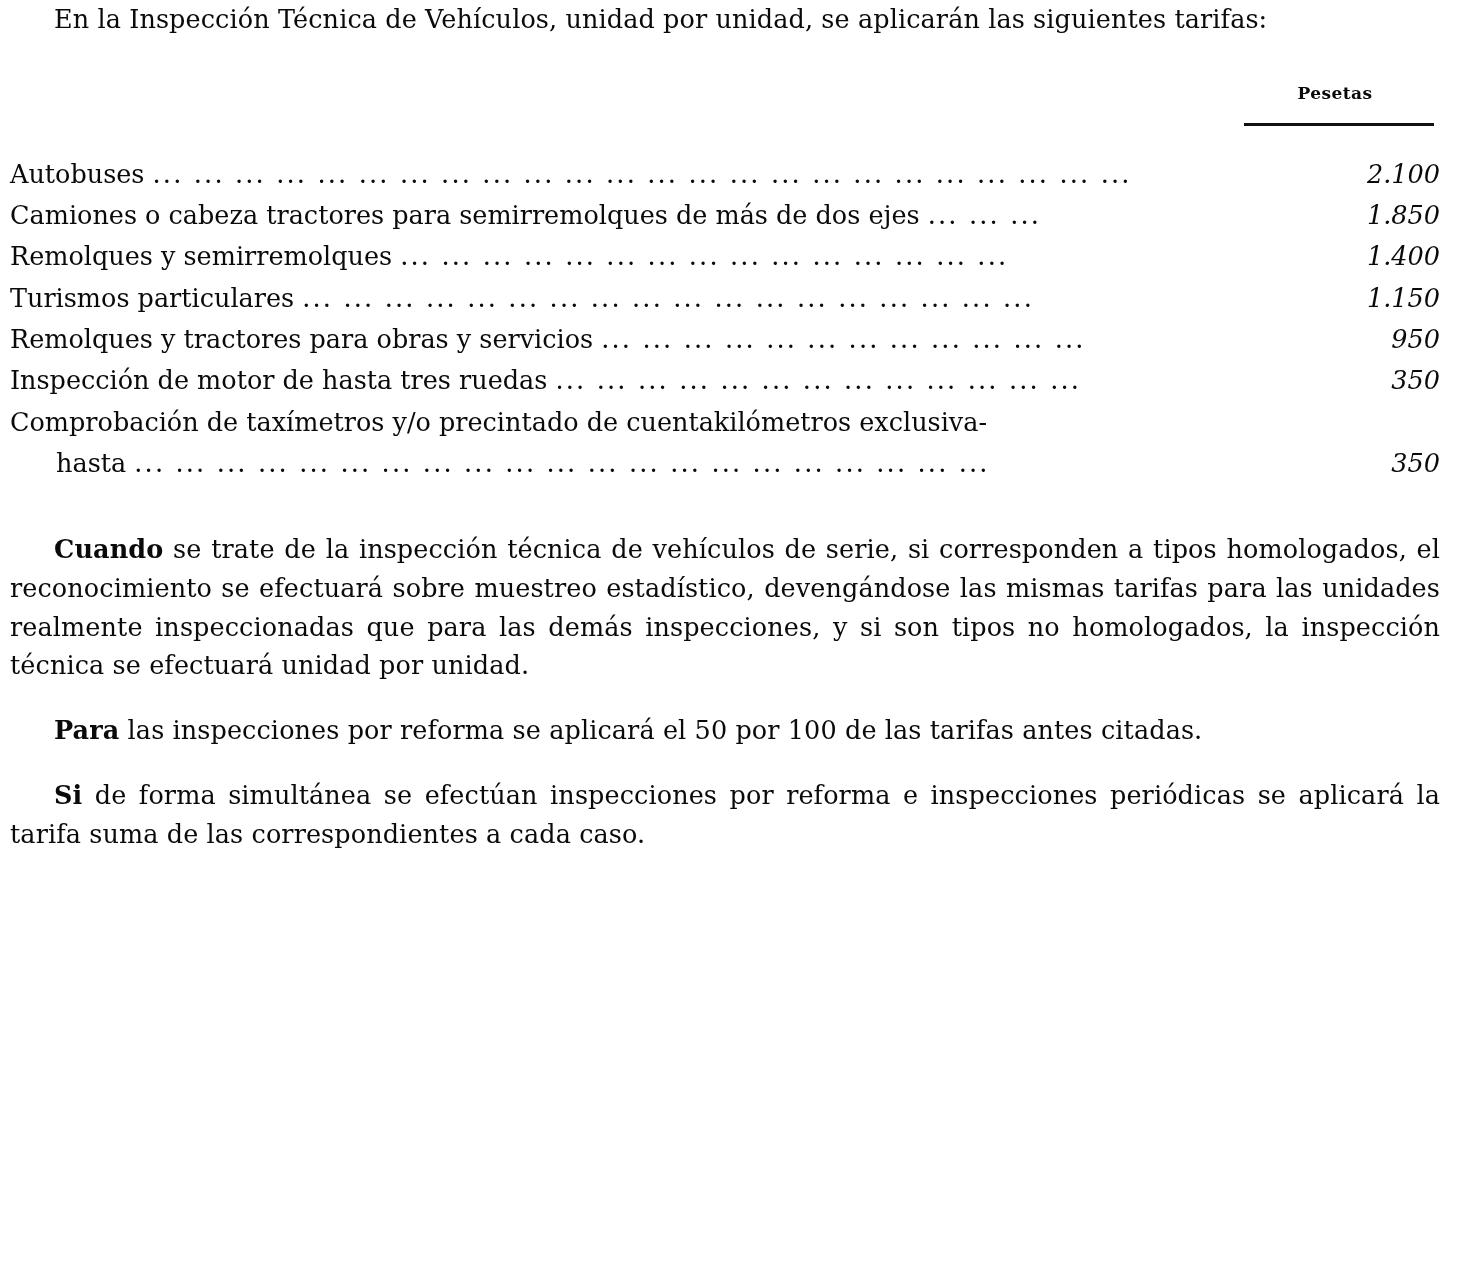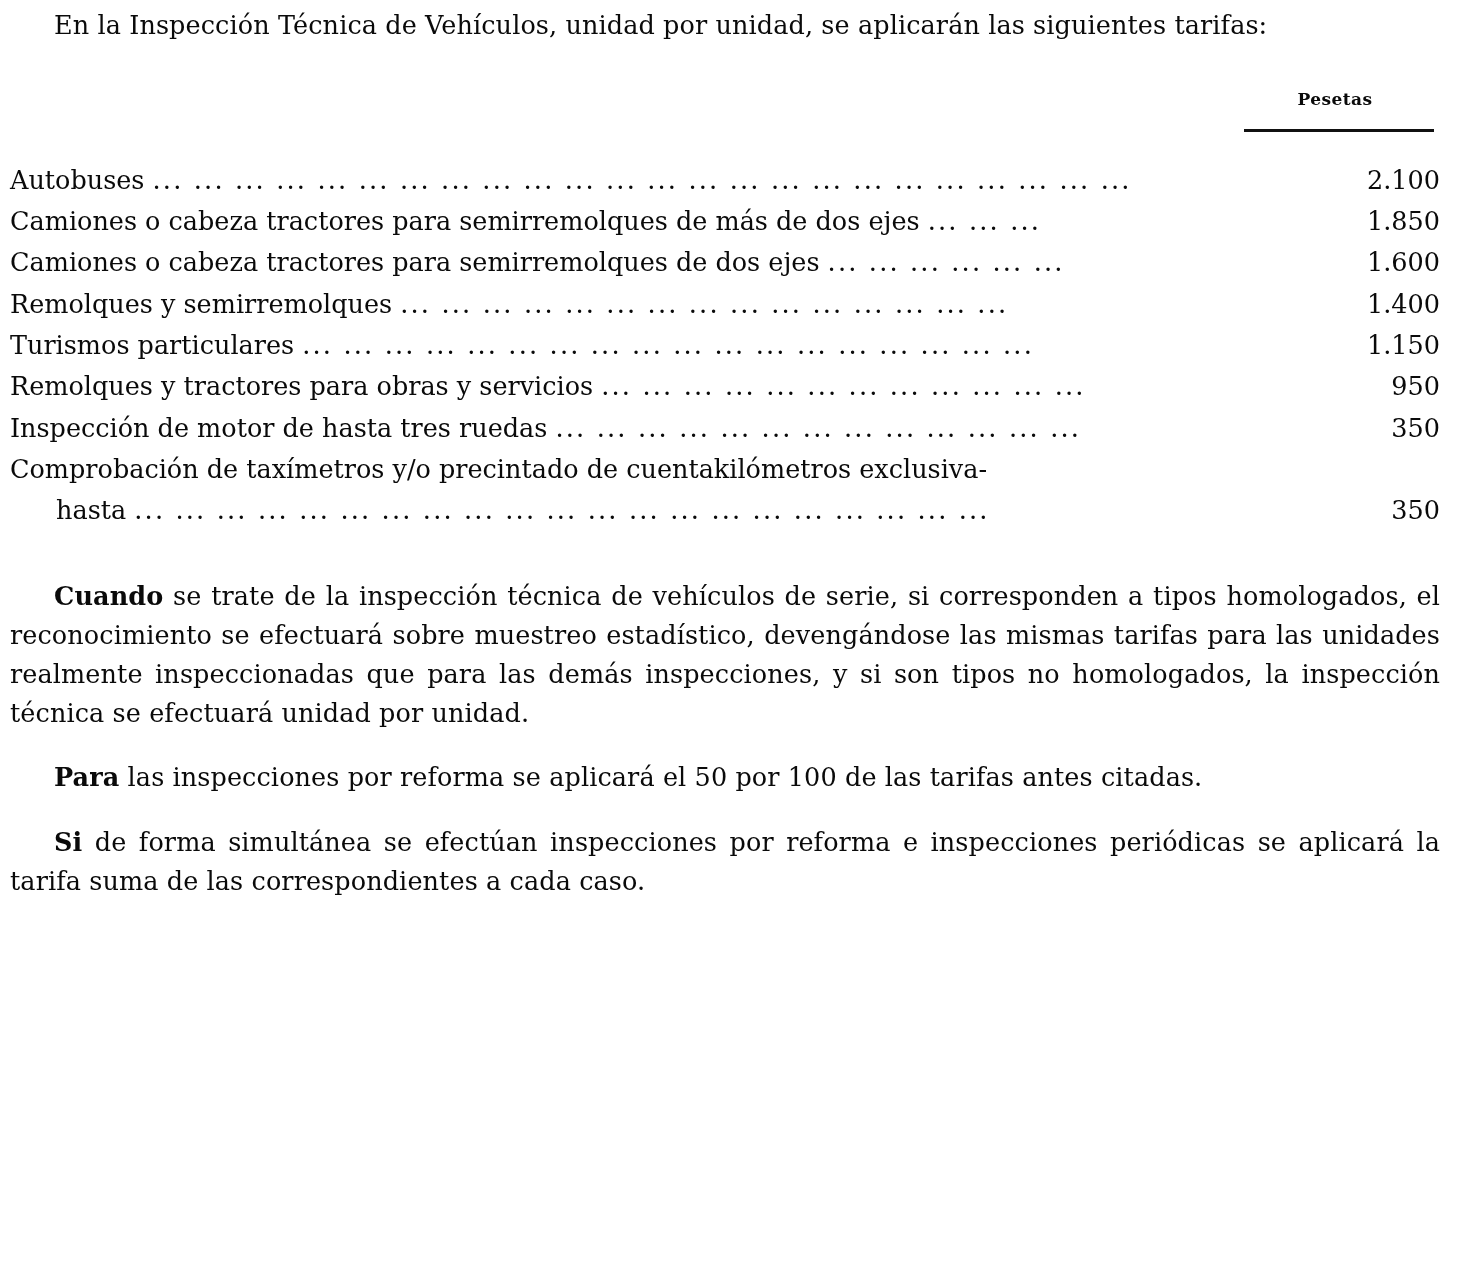--- a/index.html
+++ b/index.html
@@ -10,21 +10,21 @@
   body {
     width: 1458px;
     min-height: 1286px;
     font-family: "DejaVu Serif", serif;
     color: #0a0a0a;
   }
   .page {
     position: relative;
     width: 1458px;
     min-height: 1286px;
-    padding: 6px 18px 0 10px;
+    padding: 0 18px 0 10px;
     box-sizing: border-box;
   }
   p.para {
     margin: 0 0 2px 0;
     font-size: 25.5px;
     line-height: 1.52;
     text-align: justify;
     letter-spacing: 0.1px;
   }
   p.intro {
@@ -71,20 +71,21 @@
   }
   td.desc {
     padding-right: 10px;
   }
   td.amount {
     width: 150px;
     text-align: right;
     white-space: nowrap;
     padding-right: 44px;
     font-size: 24px;
+    font-style: italic;
   }
   .dots {
     letter-spacing: 2.2px;
   }
   .wrap-indent {
     display: block;
     padding-left: 46px;
   }
   .tail {
     margin-top: 46px;
@@ -112,27 +113,20 @@
           <span class="dots">... ... ... ... ... ... ... ... ... ... ... ... ... ... ... ... ... ... ... ... ... ... ... ...</span>
         </td>
         <td class="amount">2.100</td>
       </tr>
       <tr>
         <td class="desc">
           <span>Camiones o cabeza tractores para semirremolques de más de dos ejes</span>
           <span class="dots">... ... ...</span>
         </td>
         <td class="amount">1.850</td>
-      </tr>
-      <tr>
-        <td class="desc">
-          <span>Camiones o cabeza tractores para semirremolques de dos ejes</span>
-          <span class="dots">... ... ... ... ... ...</span>
-        </td>
-        <td class="amount">1.600</td>
       </tr>
       <tr>
         <td class="desc">
           <span>Remolques y semirremolques</span>
           <span class="dots">... ... ... ... ... ... ... ... ... ... ... ... ... ... ...</span>
         </td>
         <td class="amount">1.400</td>
       </tr>
       <tr>
         <td class="desc">

